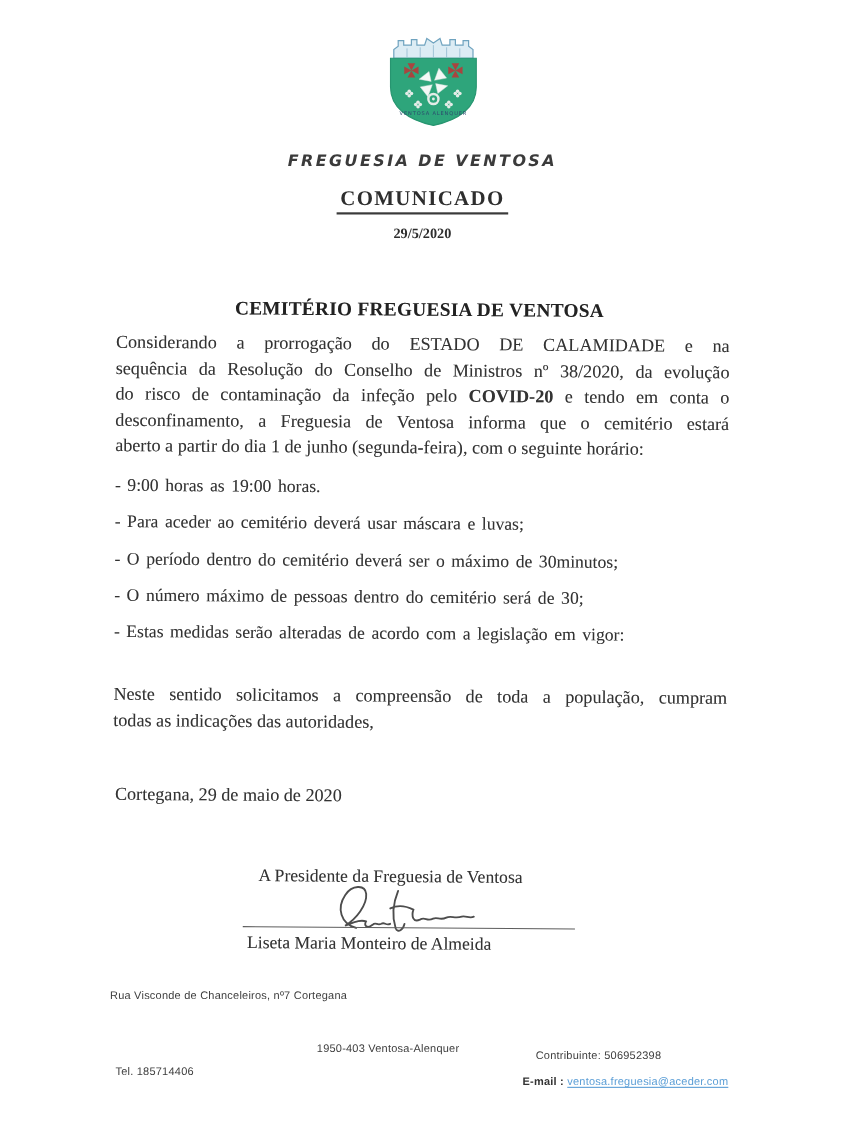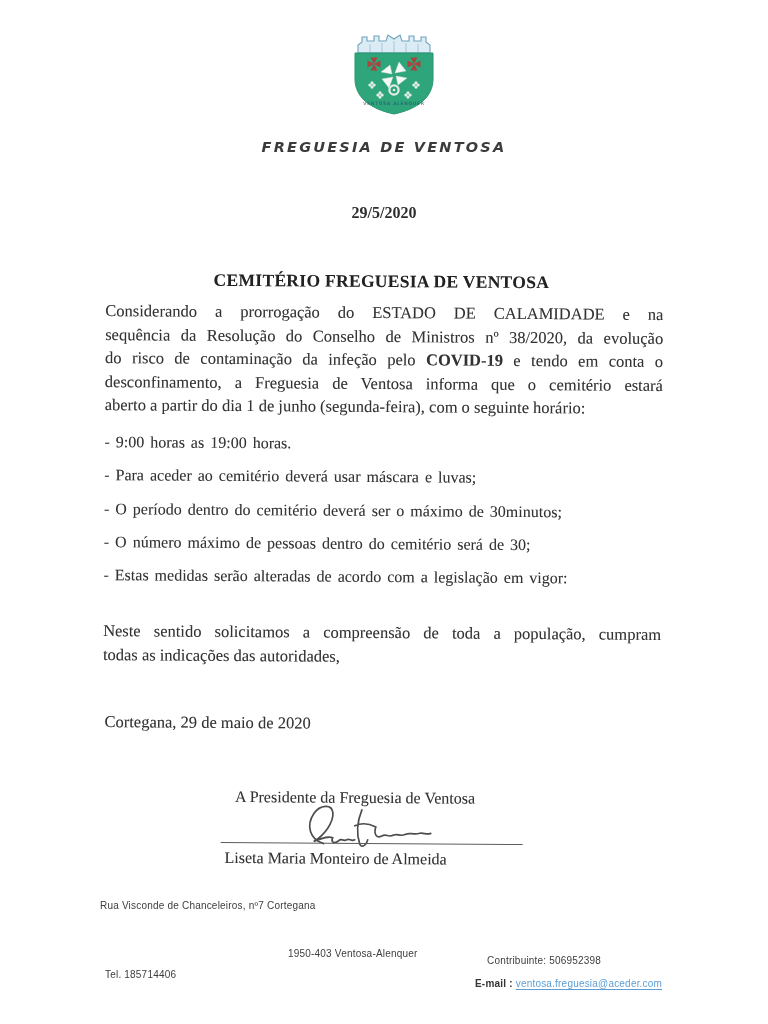--- a/index.html
+++ b/index.html
@@ -35,21 +35,21 @@
     font-size: 19px;
     letter-spacing: 1.2px;
     color: #2e2e2e;
     border-bottom: 2px solid #3a3a3a;
     padding: 0 3px 1px 3px;
   }
   .doc-date {
     left: 0; top: 192px; width: 768px;
     text-align: center;
     font-weight: bold;
-    font-size: 16px;
+    font-size: 13px;
     color: #2e2e2e;
   }
 
   
   .content {
     position: absolute; left: 0; top: 0; width: 768px; height: 1024px;
     transform: rotate(0.4deg);
     transform-origin: 380px 500px;
     text-shadow: 0 0 0.4px rgba(70,70,70,0.35);
   }
@@ -135,29 +135,32 @@
         <use href="#rosette" transform="translate(32,62)"></use>
         <use href="#rosette" transform="translate(60,62)"></use>
         <circle cx="46" cy="57" r="4.6" fill="none" stroke="#e3ece7" stroke-width="2.2"></circle>
         <circle cx="46" cy="57" r="1.3" fill="#e3ece7"></circle>
       </g>
       <text x="46" y="71.5" text-anchor="middle" font-size="4.6" letter-spacing="0.8" fill="#2c4a6e" font-family="DejaVu Sans, sans-serif">VENTOSA ALENQUER</text>
     </svg>
   </div>
 
   <div class="abs org-name">FREGUESIA DE VENTOSA</div>
+  <div class="abs doc-title-wrap">
+    <span class="doc-title">COMUNICADO</span>
+  </div>
   <div class="abs doc-date">29/5/2020</div>
 
   <div class="content">
     <div class="abs section-heading">CEMITÉRIO FREGUESIA DE VENTOSA</div>
 
     <div class="abs intro">
         <div class="tline just"><span>Considerando a prorrogação do ESTADO DE CALAMIDADE e na</span></div>
         <div class="tline just"><span>sequência da Resolução do Conselho de Ministros nº 38/2020, da evolução</span></div>
-        <div class="tline just"><span>do risco de contaminação da infeção pelo </span><span style="font-weight: bold;">COVID-19</span><span> e tendo em conta o</span></div>
+        <div class="tline just"><span>do risco de contaminação da infeção pelo </span><span style="font-weight: bold;">COVID-20</span><span> e tendo em conta o</span></div>
         <div class="tline just"><span>desconfinamento, a Freguesia de Ventosa informa que o cemitério estará</span></div>
         <div class="tline"><span>aberto a partir do dia 1 de junho (segunda-feira), com o seguinte horário:</span></div>
       </div>
 
     <div class="abs rules">
       <div class="rule">- 9:00 horas as 19:00 horas.</div>
       <div class="rule">- Para aceder ao cemitério deverá usar máscara e luvas;</div>
       <div class="rule">- O período dentro do cemitério deverá ser o máximo de 30minutos;</div>
       <div class="rule">- O número máximo de pessoas dentro do cemitério será de 30;</div>
       <div class="rule">- Estas medidas serão alteradas de acordo com a legislação em vigor:</div>

